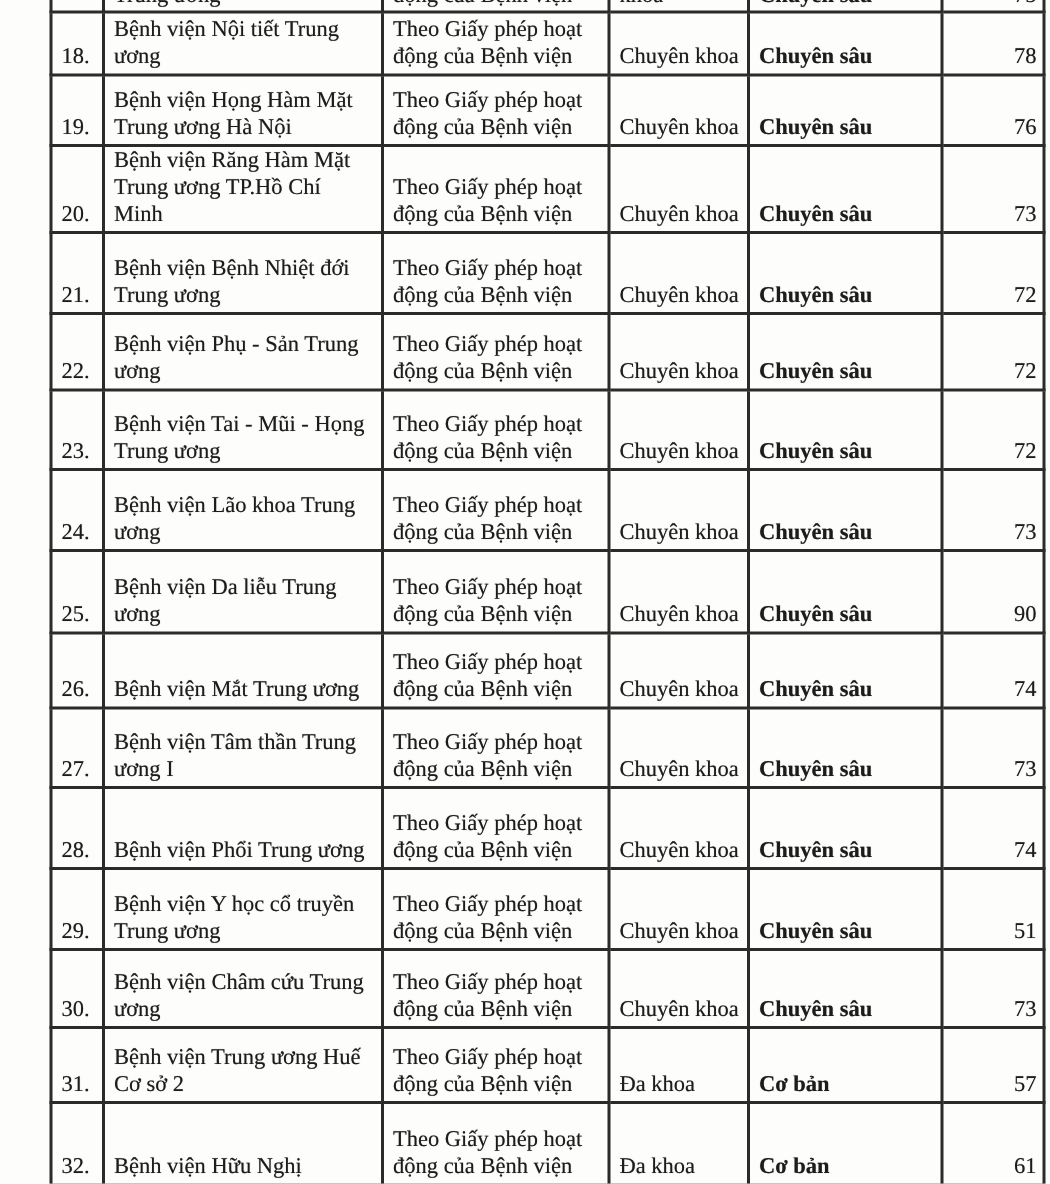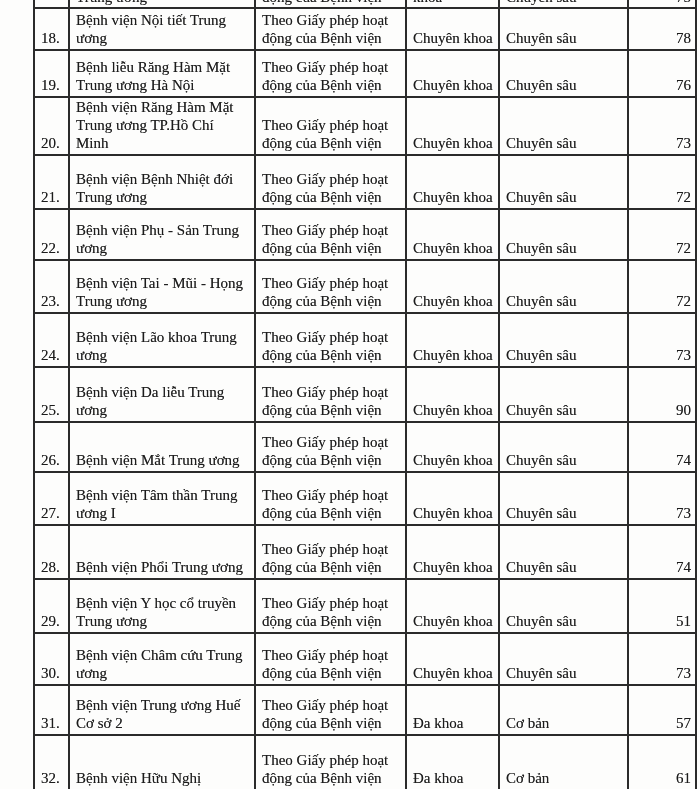--- a/index.html
+++ b/index.html
@@ -27,21 +27,21 @@
     color: #1c1c1c;
     text-shadow: 0 0 0.5px rgba(25,25,25,0.55);
     padding: 0 4px 2px 6px;
     overflow: hidden;
     word-wrap: break-word;
   }
   td.c1 { text-align: left; padding: 0 5px 2px 0; }
   td.c2 { padding: 0 24px 2px 8px; font-family: Liberation Serif, serif; }
   td.c3 { padding: 0 4px 2px 5px; margin-top: 12px; }
   td.c4 { padding: 0 22px 2px 6px; }
-  td.c5 { padding: 0 4px 2px 7px; }
+  td.c5 { padding: 0 4px 2px 7px; font-weight: bold; }
   td.c6 { text-align: right; padding: 0 8px 2px 0; }
   tr.partial-top td { border-top: none; padding-top: 0; padding-bottom: 0; vertical-align: top; }
   .clip-strip { height: 7px; overflow: hidden; }
   .clip-strip .frag { display: block; margin-top: -12px; line-height: 18px; white-space: nowrap; }
 </style>
 </head>
 <body>
 
 <div class="page">
   <table class="scan">
@@ -89,21 +89,21 @@
       <tr style="height: 42px;">
     <td class="c1">18.</td>
     <td class="c2">Bệnh viện Nội tiết Trung ương</td>
     <td class="c3">Theo Giấy phép hoạt động của Bệnh viện</td>
     <td class="c4">Chuyên khoa</td>
     <td class="c5">Chuyên sâu</td>
     <td class="c6">78</td>
   </tr>
         <tr style="height: 47px;">
     <td class="c1">19.</td>
-    <td class="c2">Bệnh liễu Răng Hàm Mặt Trung ương Hà Nội</td>
+    <td class="c2">Bệnh viện Họng Hàm Mặt Trung ương Hà Nội</td>
     <td class="c3">Theo Giấy phép hoạt động của Bệnh viện</td>
     <td class="c4">Chuyên khoa</td>
     <td class="c5">Chuyên sâu</td>
     <td class="c6">76</td>
   </tr>
         <tr style="height: 54px;">
     <td class="c1">20.</td>
     <td class="c2">Bệnh viện Răng Hàm Mặt Trung ương TP.Hồ Chí Minh</td>
     <td class="c3">Theo Giấy phép hoạt động của Bệnh viện</td>
     <td class="c4">Chuyên khoa</td>

